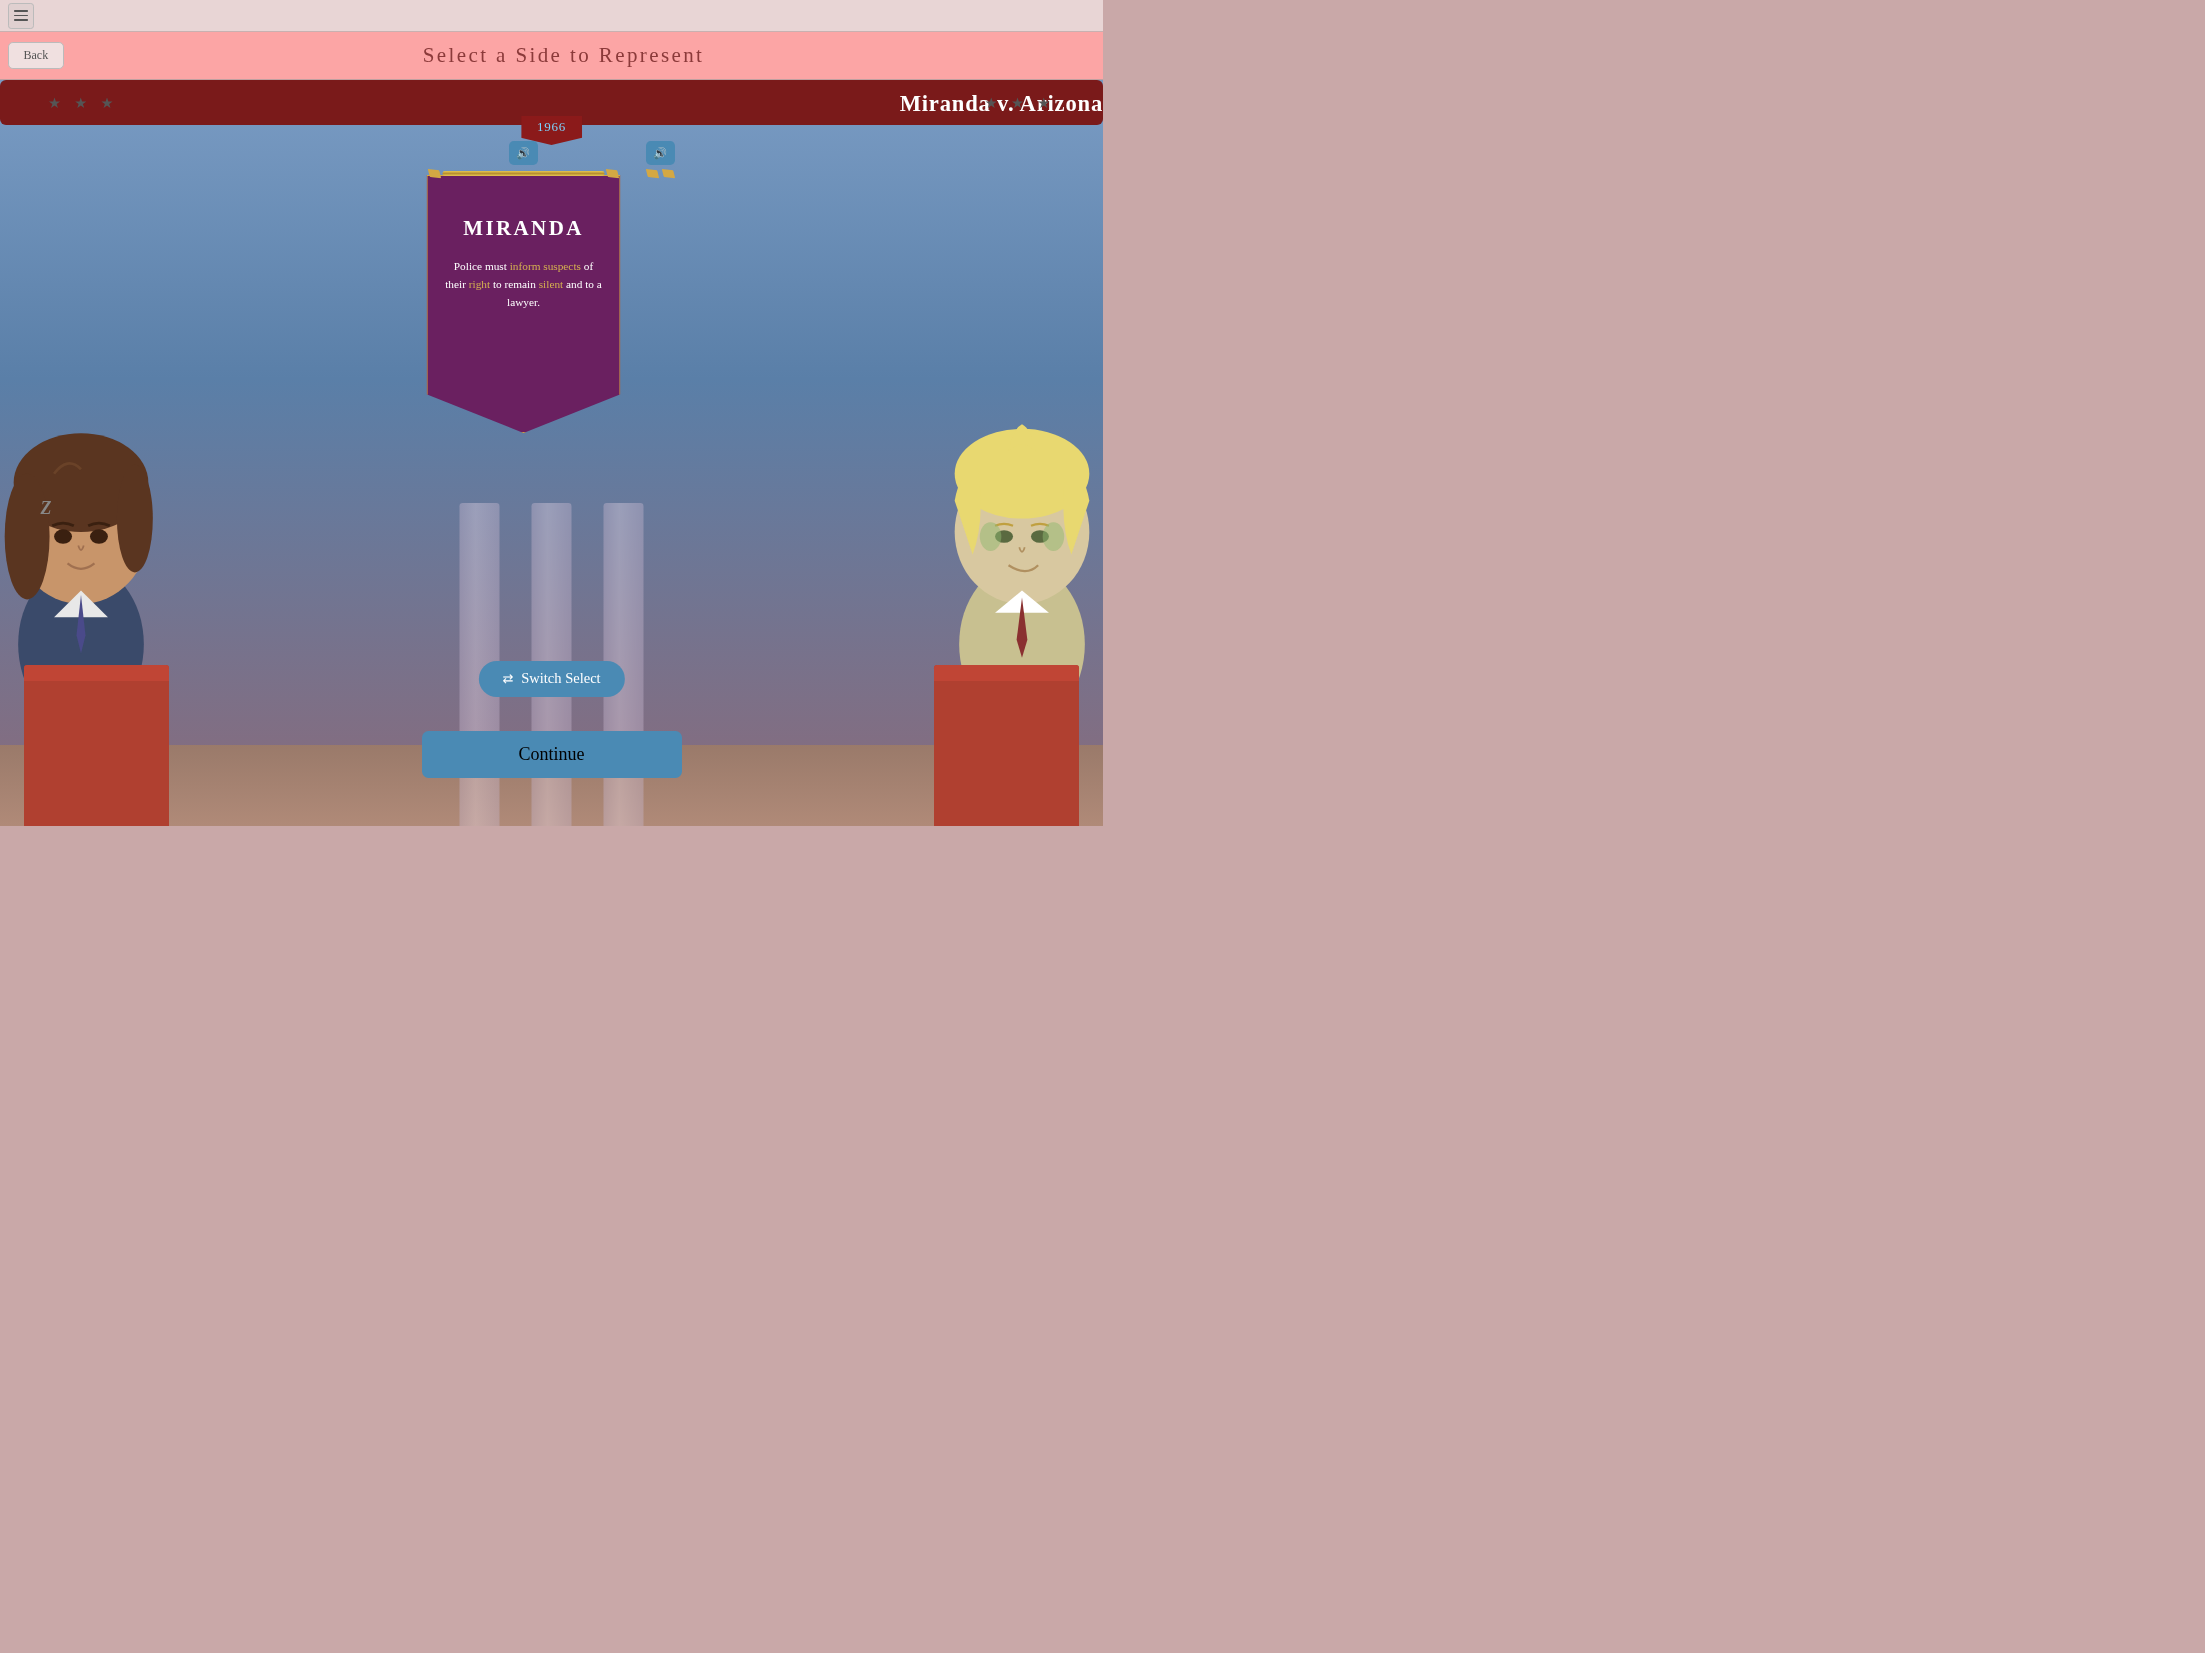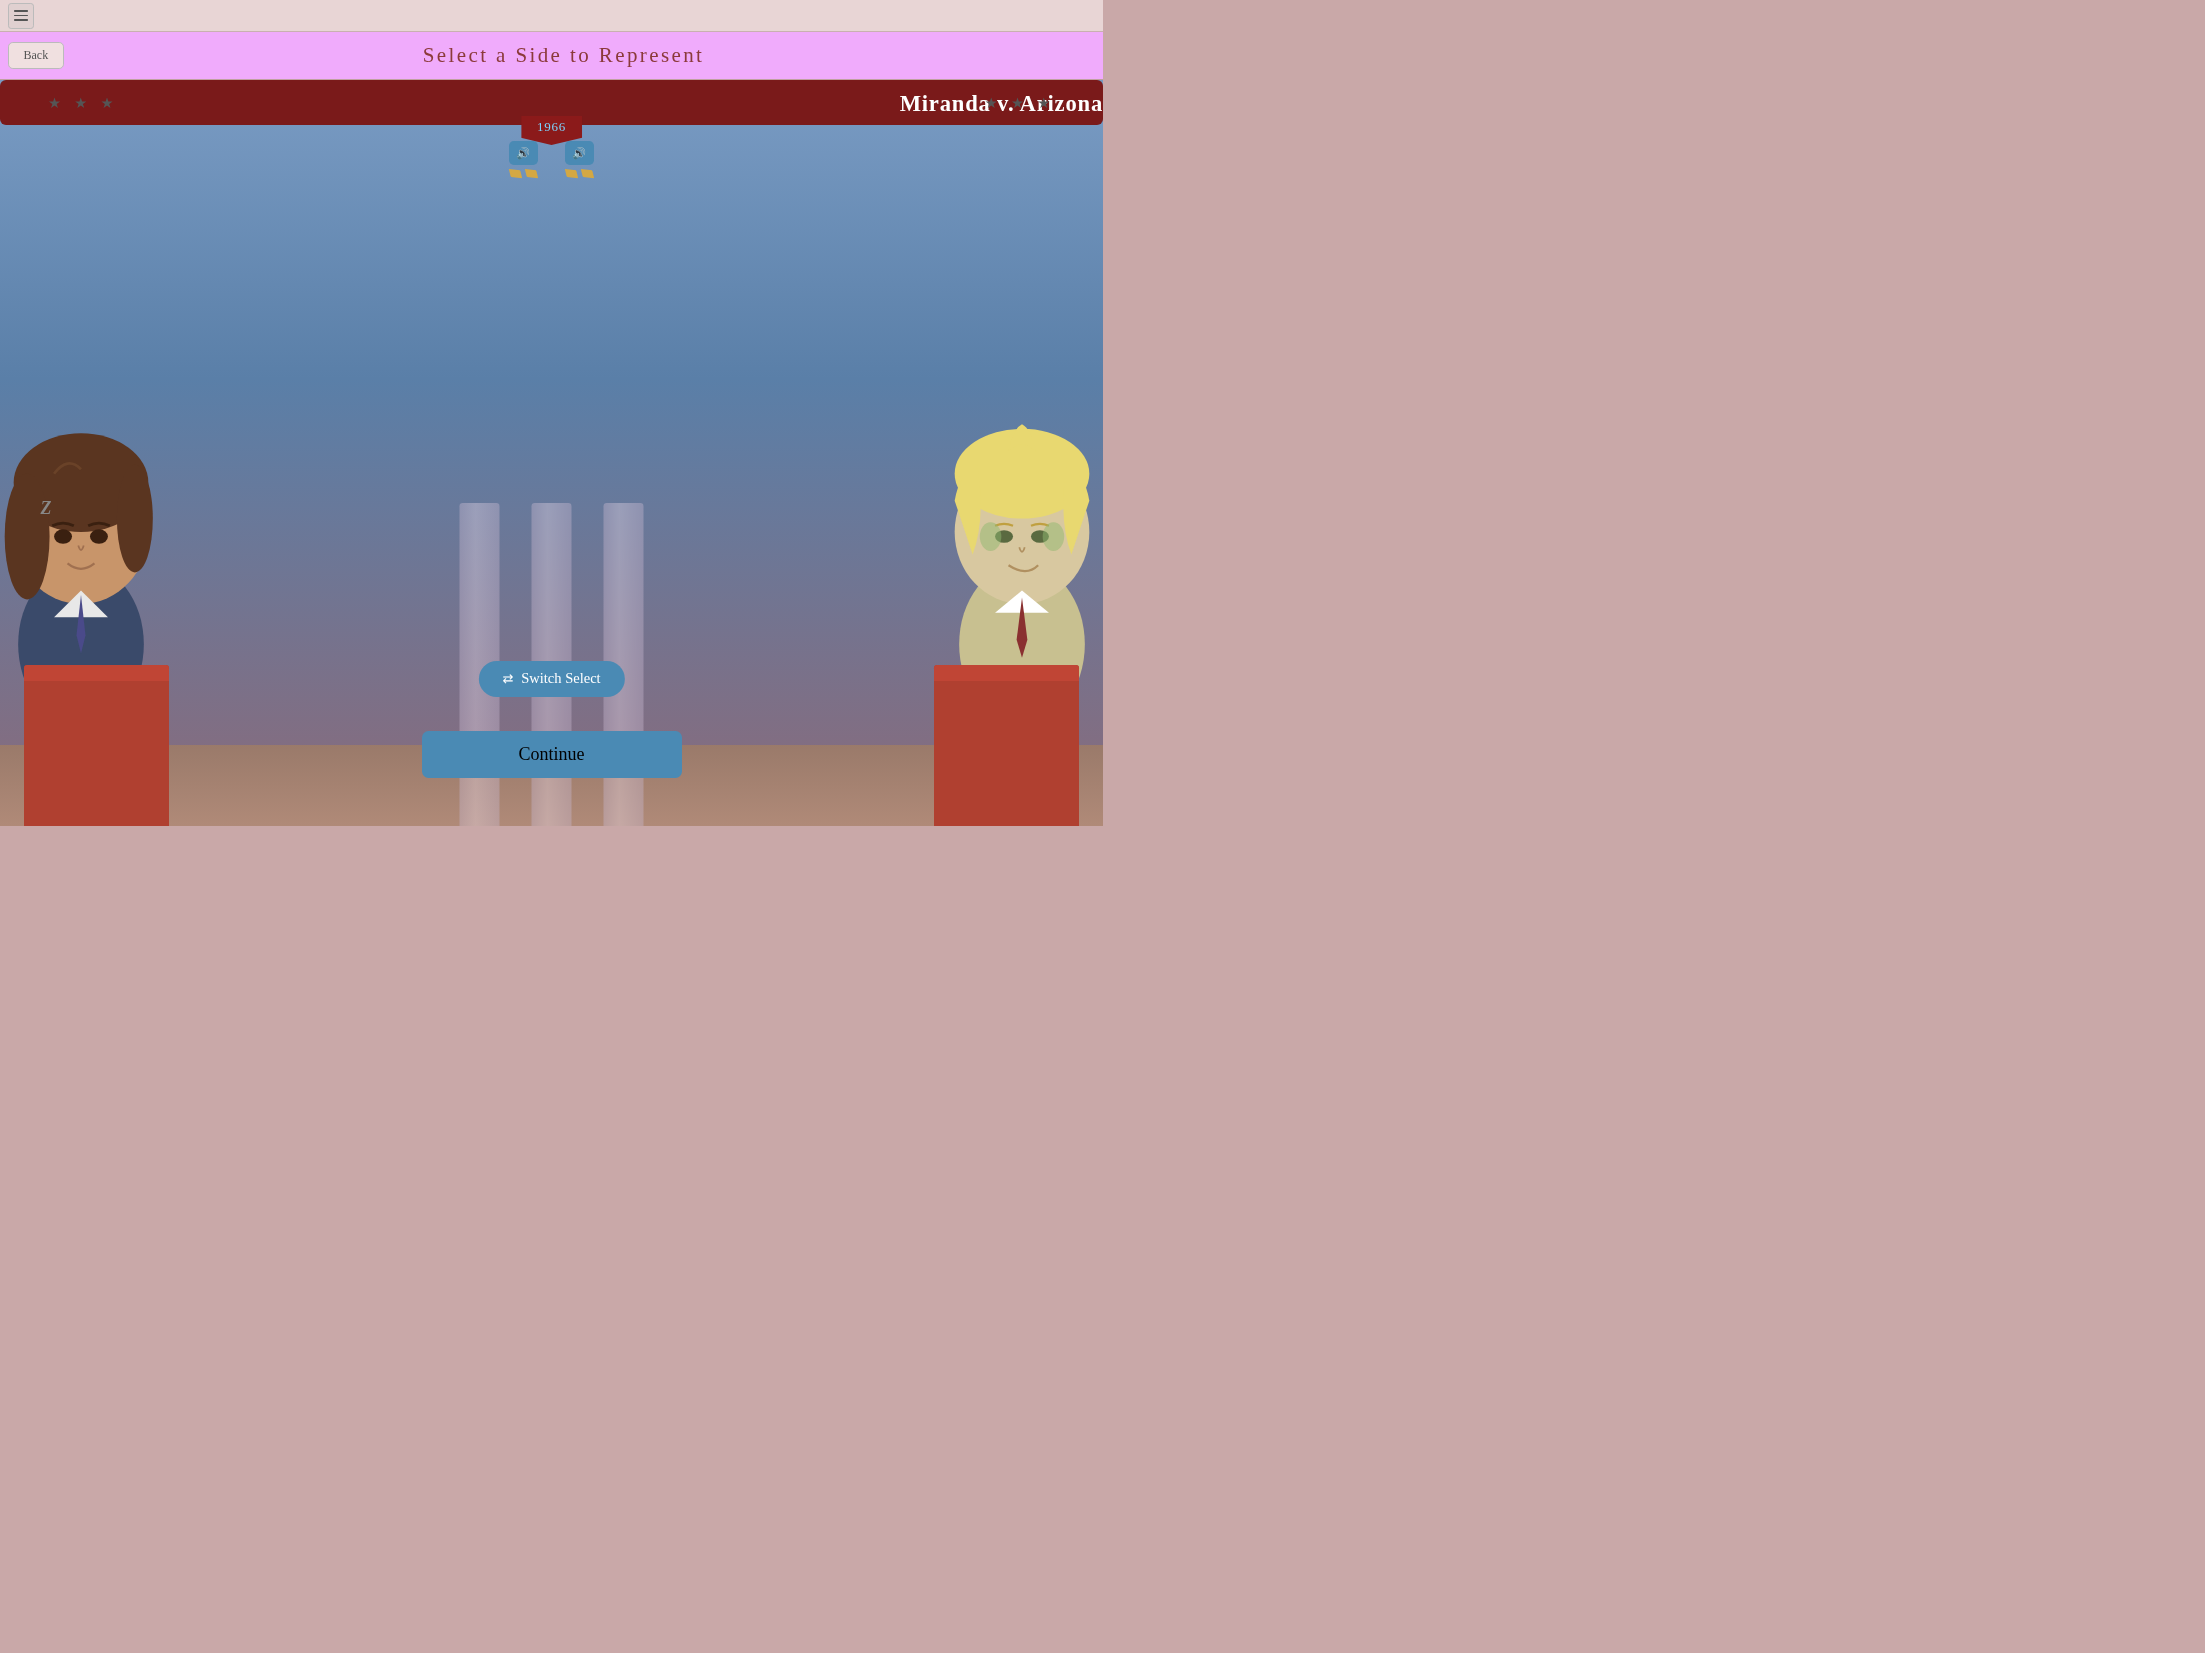--- a/index.html
+++ b/index.html
@@ -42,21 +42,21 @@
       width: 14.5px;
       height: 1.6px;
       background: #555;
       border-radius: 0.8px;
     }
 
     
     #header {
       width: 100%;
       height: 48px;
-      background: #f0abfc;
+      background: #fca5a5;
       border-bottom: 1.6px solid #c0a0a0;
       display: flex;
       align-items: center;
       justify-content: center;
       position: relative;
       padding-left: 24px;
     }
 
     #back-button {
       position: absolute;
@@ -495,20 +495,26 @@
       <button class="sound-btn" style="position:absolute; top:-4px; left:50%; transform:translateX(-50%); z-index:15;">
         🔊
       </button>
 
       <div class="rod-line" style="margin-top: 22.6px;">
         <div class="rod-diamond"></div>
         <div class="rod-bar"></div>
         <div class="rod-diamond"></div>
       </div>
 
+      <div class="banner">
+        <div class="banner-title">MIRANDA</div>
+        <div class="banner-text">
+          Police must <span class="highlight">inform suspects</span> of their <span class="highlight">right</span> to remain <span class="highlight">silent</span> and to a lawyer.
+        </div>
+      </div>
     </div>
 
     <div class="rod-wrapper" style="position:relative;">
 
       <button class="sound-btn" style="position:absolute; top:-4px; left:50%; transform:translateX(-50%); z-index:15;">
         🔊
       </button>
 
       <div class="rod-line" style="margin-top: 22.6px;">
         <div class="rod-diamond"></div>

